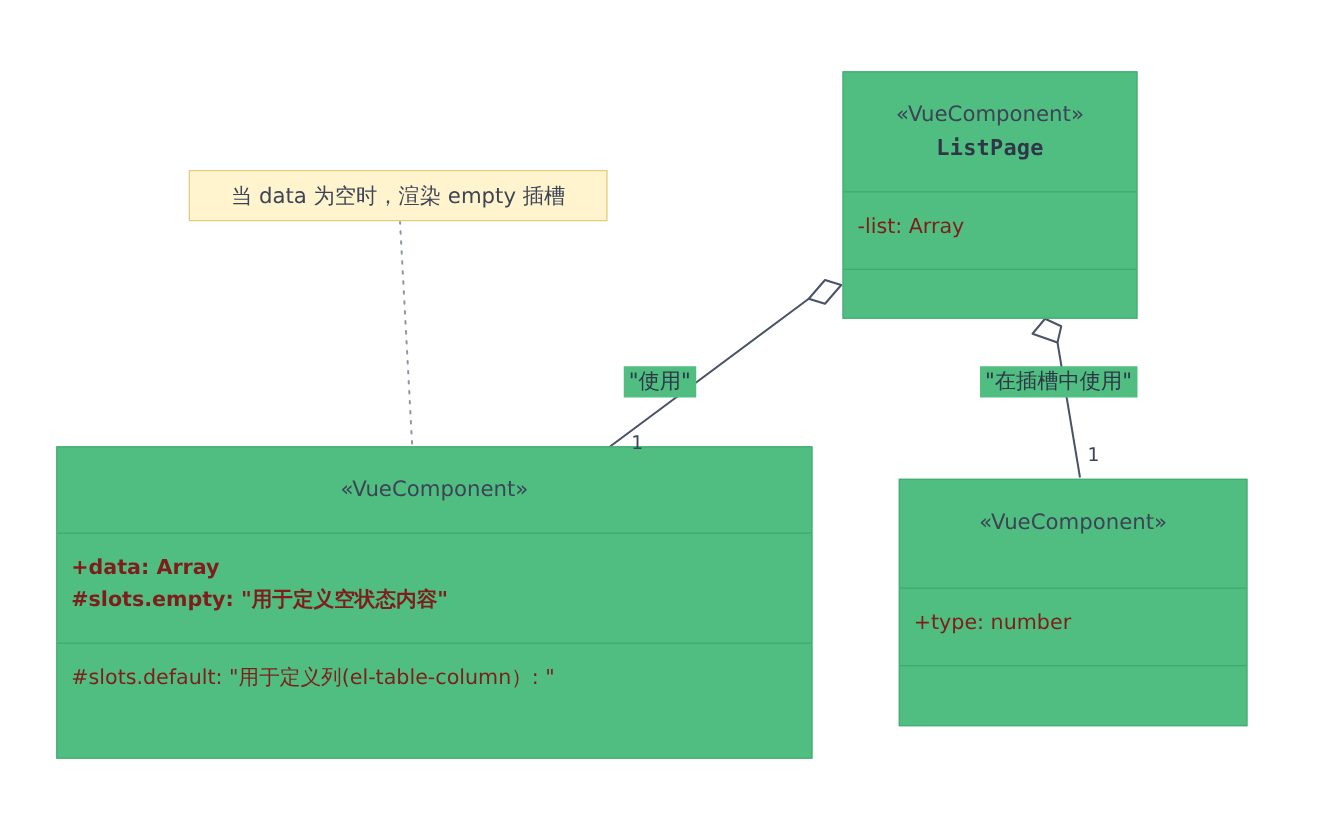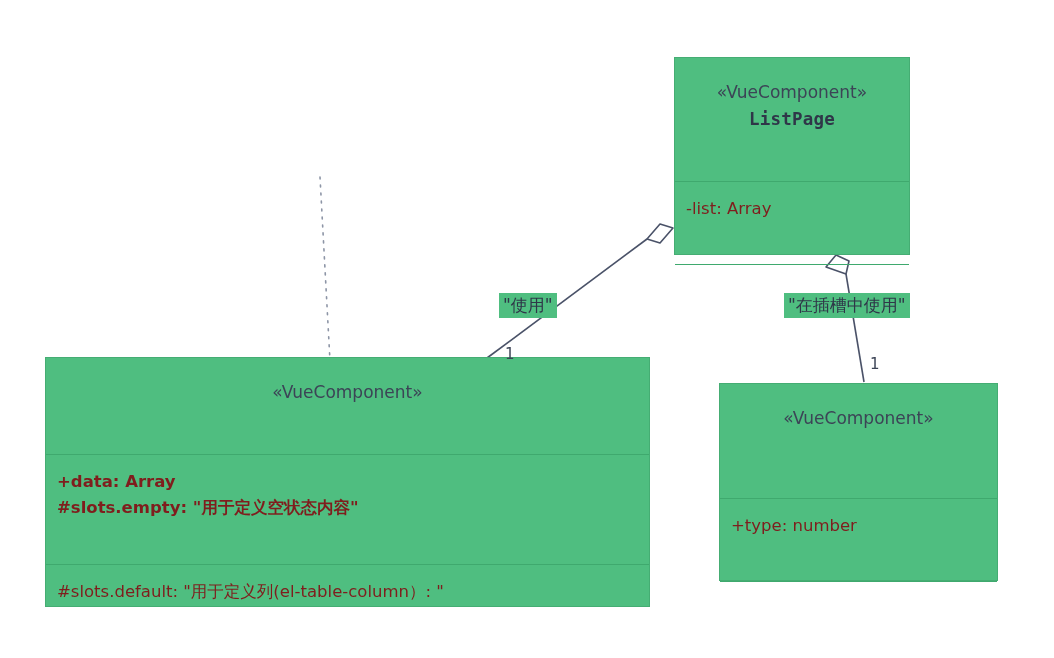--- a/index.html
+++ b/index.html
@@ -17,21 +17,20 @@
   }
 
   
   .uml-class {
     position: absolute;
     background: #4fbe80;
     border: 1px solid #45ad73;
     box-sizing: border-box;
     display: flex;
     flex-direction: column;
-    gap: 28px;
   }
   .uml-header {
     text-align: center;
     padding-top: 22px;
     padding-bottom: 20px;
     box-sizing: border-box;
   }
   .stereotype {
     display: block;
     color: #3c4456;
@@ -118,20 +117,23 @@
 
     <path d="M 320 177 L 330 361" stroke="#8d95a6" stroke-width="1.6" fill="none" stroke-dasharray="2 6" stroke-linecap="round"></path>
 
     <path d="M 647 239 L 487 358" stroke="#4a5268" stroke-width="1.6" fill="none"></path>
     <polygon points="673,228 660,224 647,239 660,243" fill="#ffffff" stroke="#4a5268" stroke-width="1.6" stroke-linejoin="round"></polygon>
 
     <path d="M 846 274 L 864 382" stroke="#4a5268" stroke-width="1.6" fill="none"></path>
     <polygon points="836,255 826,267 846,274 849,261" fill="#ffffff" stroke="#4a5268" stroke-width="1.6" stroke-linejoin="round"></polygon>
   </svg>
 
+  <div class="uml-note" style="left:151px; top:136px; width:335px; height:41px;">
+    <span>当 data 为空时，渲染 empty 插槽</span>
+  </div>
 
   <div class="uml-class" style="left:674px; top:57px; width:236px; height:198px;">
     <div class="uml-header">
       <span class="stereotype">«VueComponent»</span>
       <span class="classname">ListPage</span>
     </div>
     <div class="uml-section" style="height:62px;">
       <div class="member">-list: Array</div>
     </div>
     <div class="uml-section empty-sec" style="flex:1;"></div>

